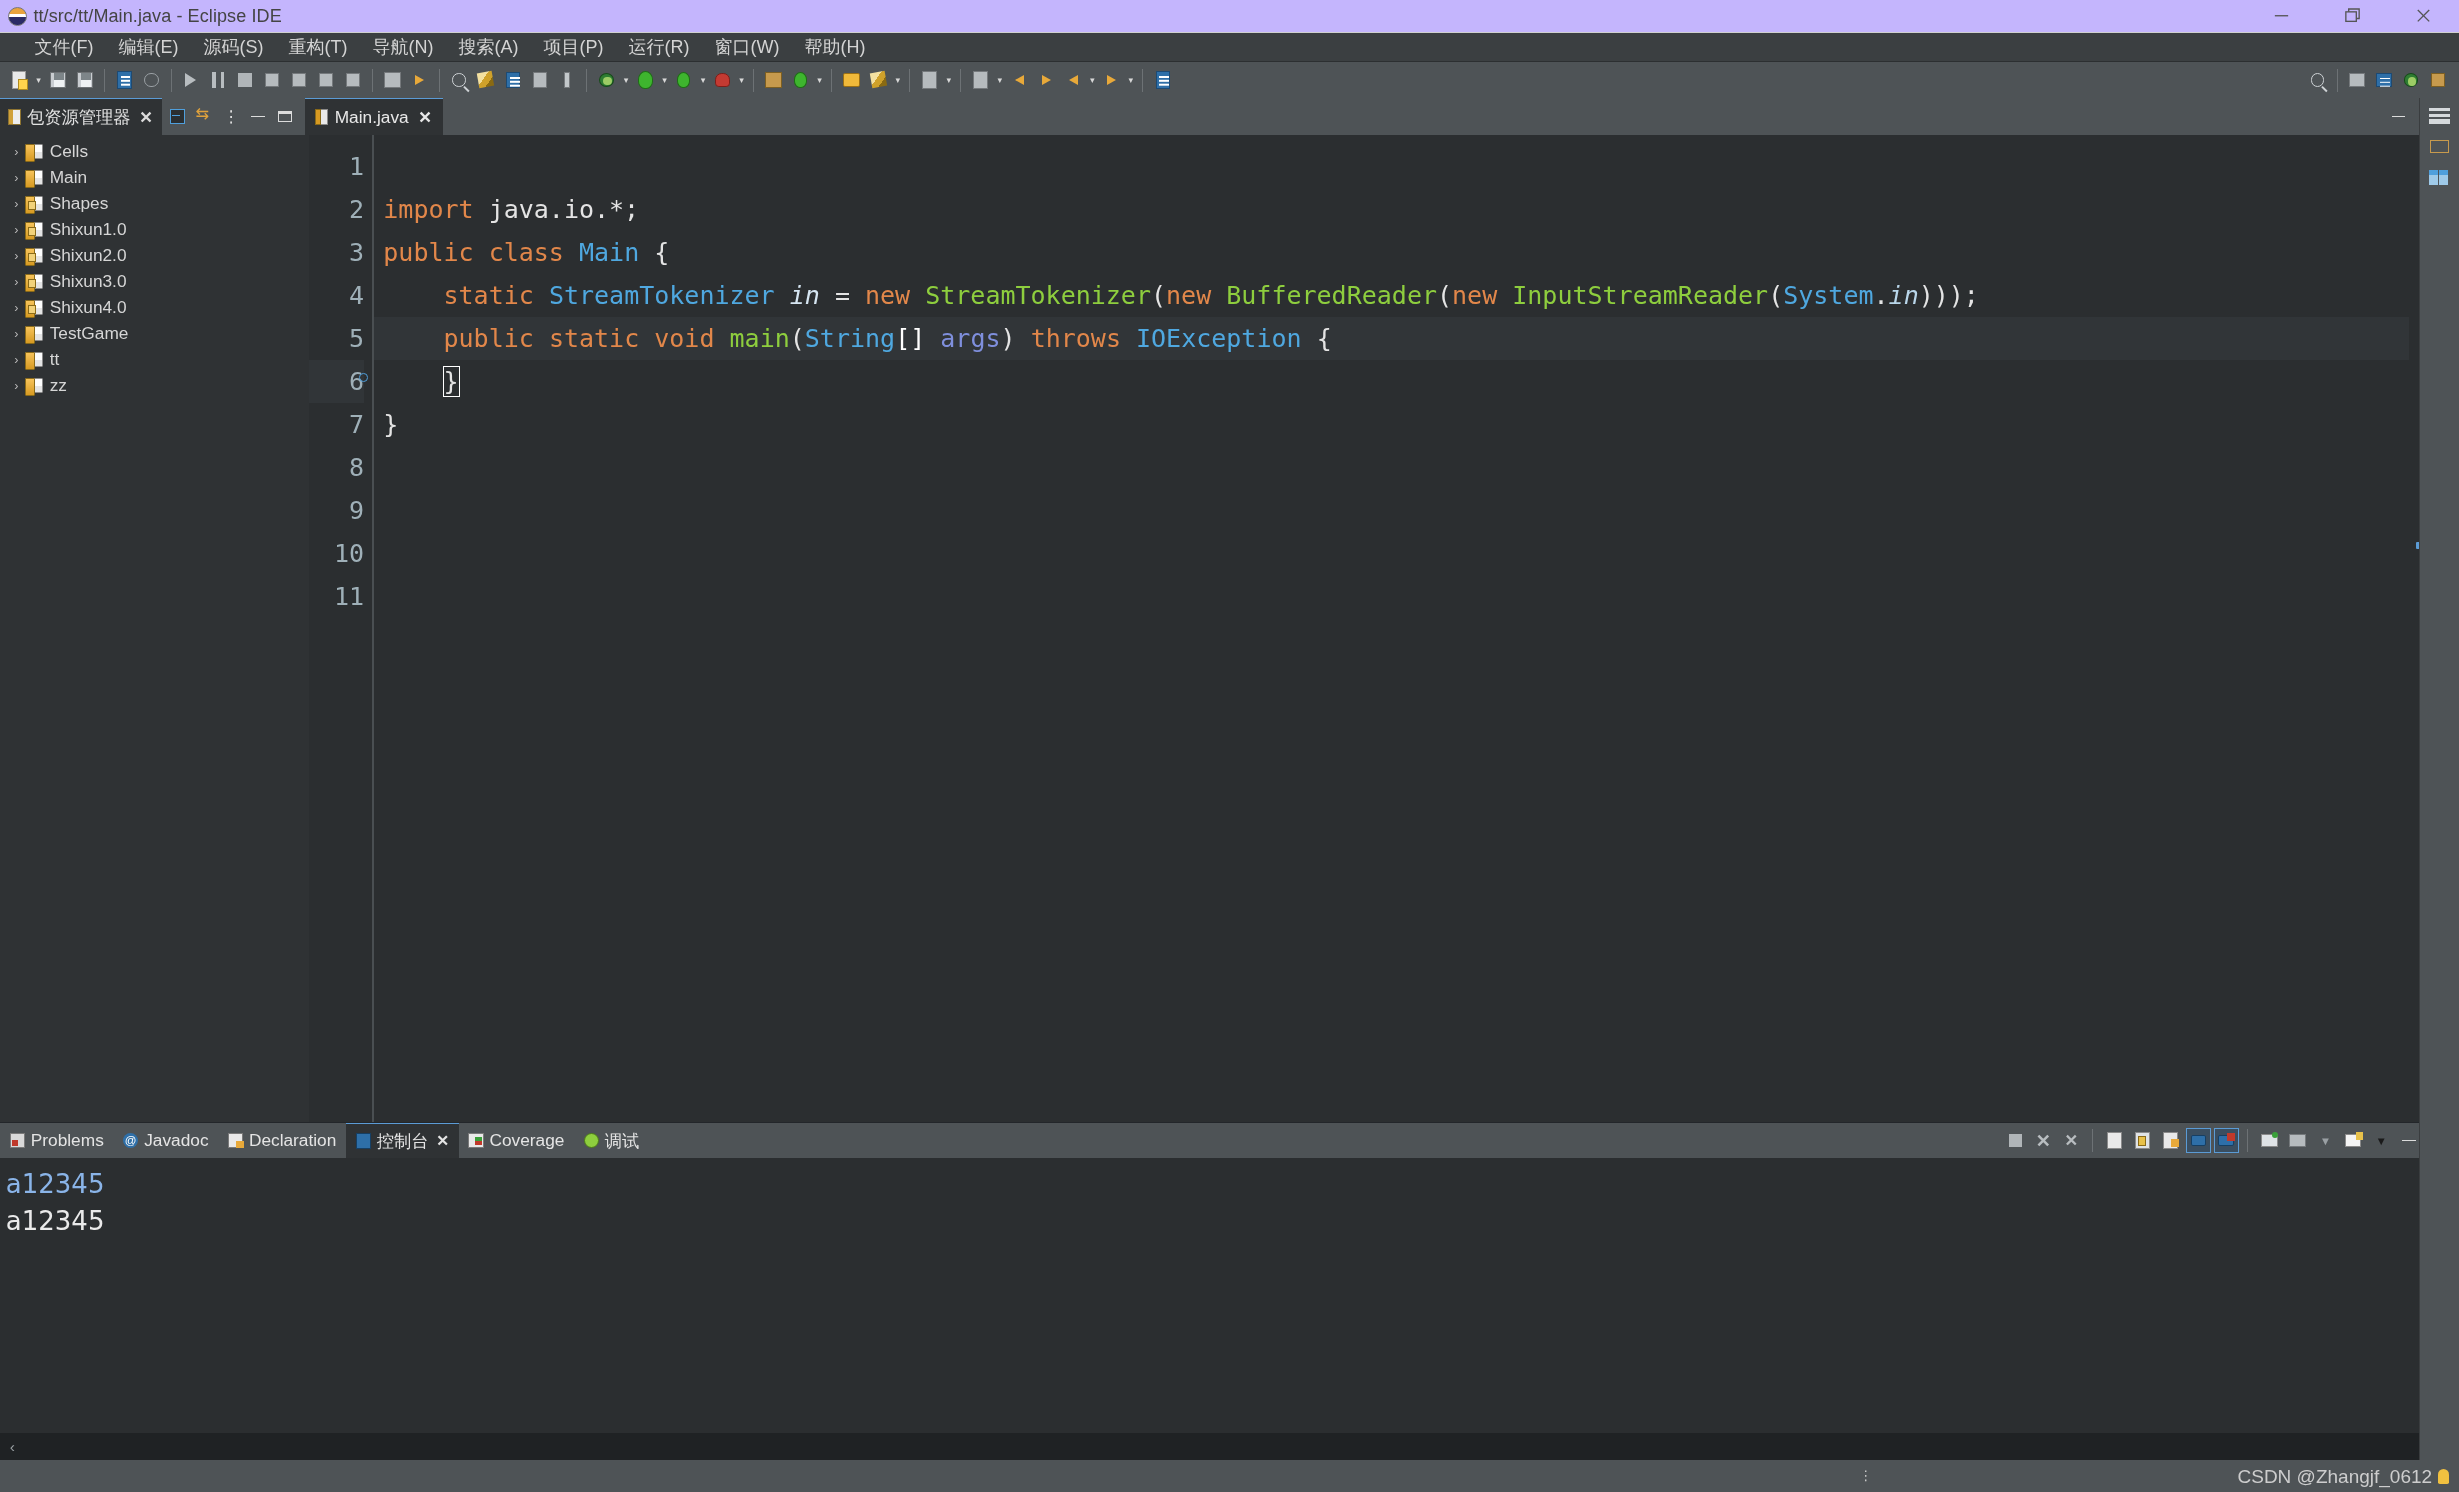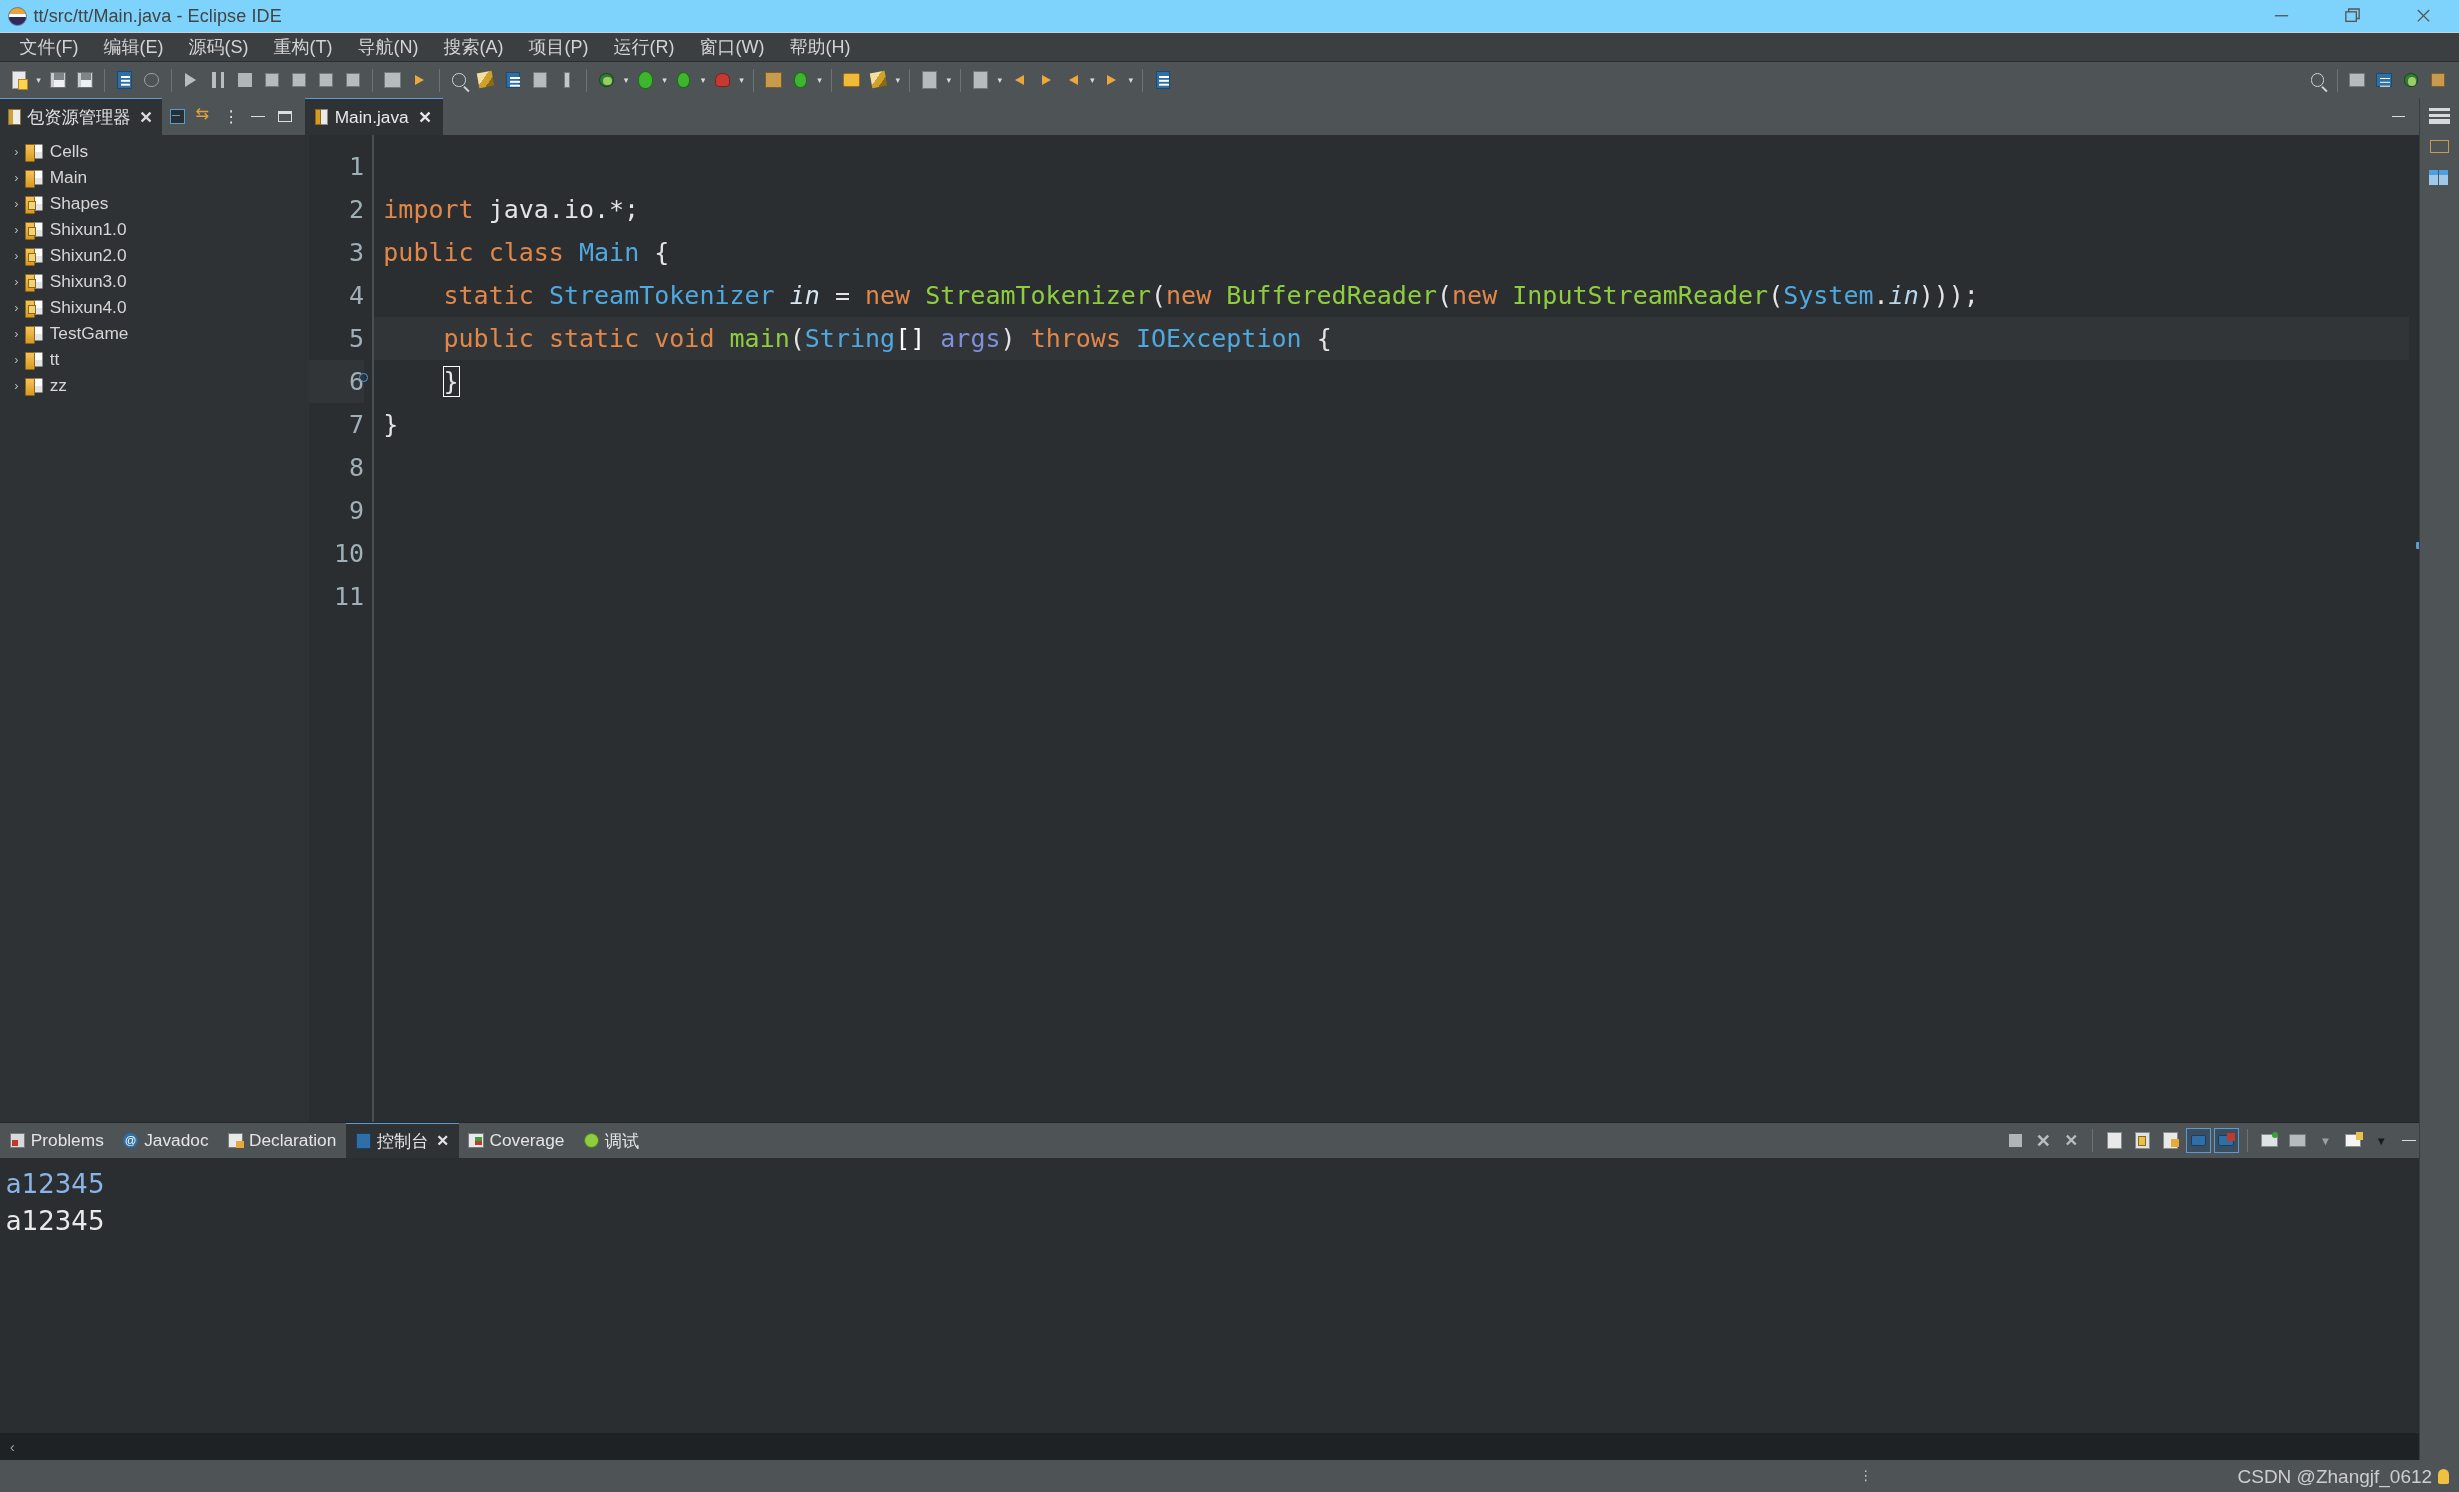--- a/index.html
+++ b/index.html
@@ -6,21 +6,21 @@
   html, body {
     width: 2459px; height: 1493px;
     background: #2f3234;
     font-family: "Liberation Sans", sans-serif;
     overflow: hidden;
   }
   body { position: relative; }
 
   
   .titlebar {
-    height: 33px; background: #7dd3fc;
+    height: 33px; background: #c4b5fd;
     display: flex; align-items: center;
     border-bottom: 1px solid #d0d0d0;
   }
   .tb-logo {
     width: 19px; height: 19px; margin: 0 6.7px 0 7.7px;
     border-radius: 50%;
     background: linear-gradient(#e8a33d 0%, #e8a33d 38%, #ffffff 38%, #ffffff 52%, #2a2a66 52%, #2a2a66 100%);
     border: 1px solid #777; flex: none;
   }
   .tb-title { font-size: 18px; color: #444; letter-spacing: 0.1px; }
@@ -28,21 +28,21 @@
   .tb-btn {
     width: 71px; height: 32px; display: flex;
     align-items: center; justify-content: center;
     color: #555;
   }
   .tb-btn svg { display: block; }
 
   
   .menubar {
     height: 29px; background: #3b3f41;
-    display: flex; align-items: center; padding-left: 7px;
+    display: flex; align-items: center; padding-left: 22px;
     border-bottom: 1px solid #2c2f31;
   }
   .menu-item {
     font-size: 18px; color: #d4d4d4; padding: 1.9px 12.5px;
     white-space: nowrap; line-height: 1;
   }
 
   
   .toolbar {
     height: 37px; background: #4e5356;

